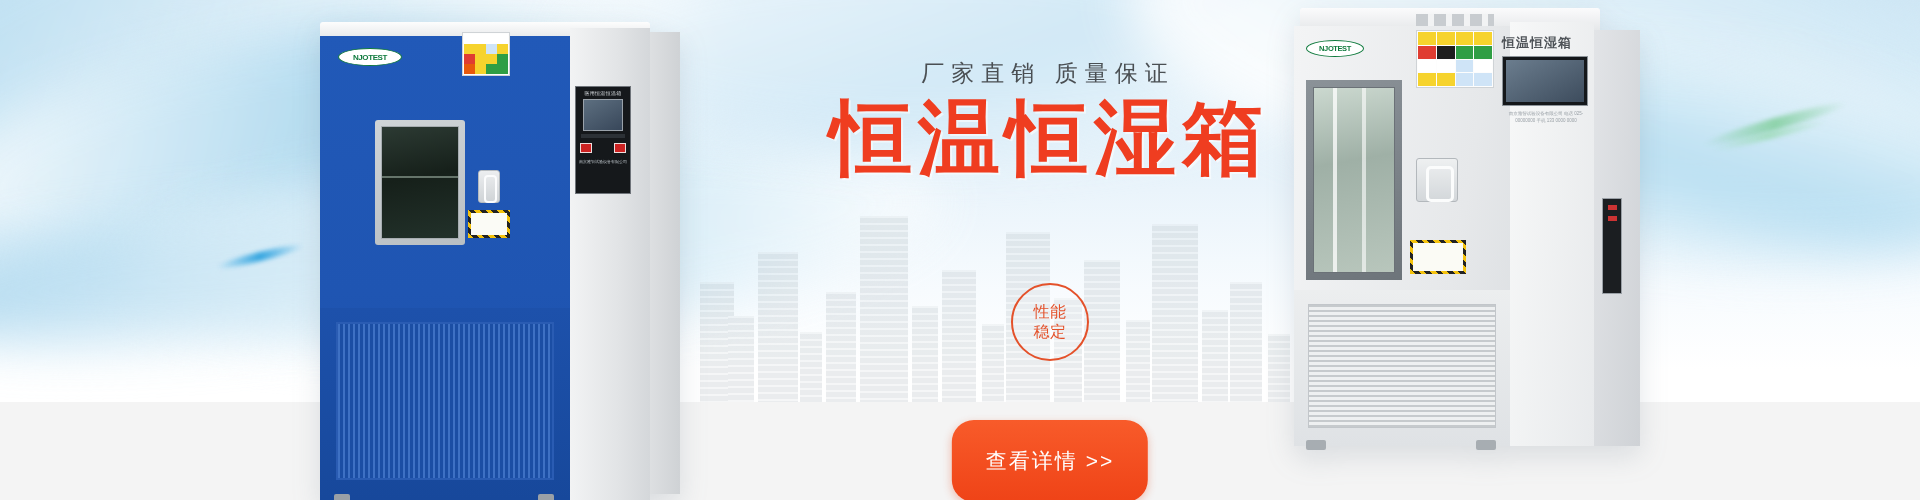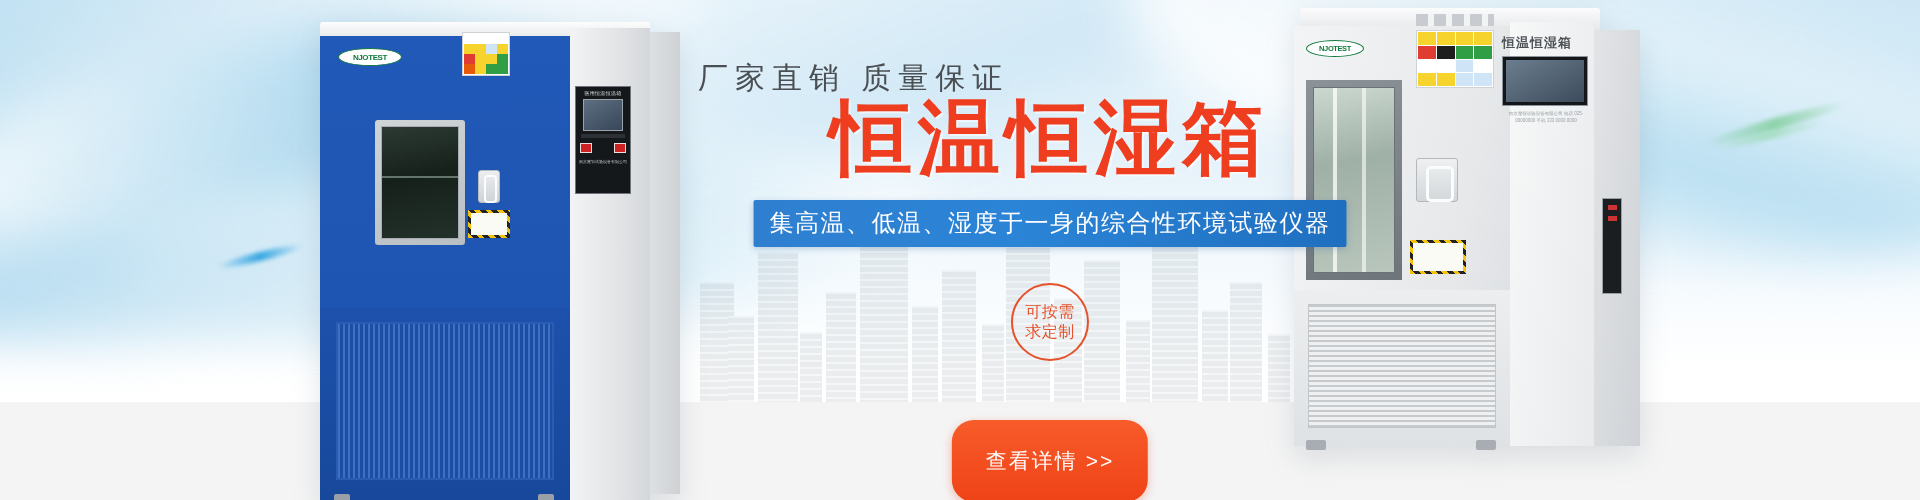--- a/index.html
+++ b/index.html
@@ -97,23 +97,23 @@
     border:3px solid;border-image:repeating-linear-gradient(45deg,#f4c20d 0 4px,#222 4px 8px) 3;box-sizing:border-box;}
   .mr-lower{position:absolute;left:14px;top:282px;width:216px;height:156px;background:linear-gradient(180deg,#eceeef,#dfe2e5);}
   .mr-grill{position:absolute;left:28px;top:296px;width:188px;height:124px;
     background:repeating-linear-gradient(180deg,#c6cacd 0 2px,#eef0f1 2px 5px);border:1px solid #c2c6ca;box-sizing:border-box;}
   .mr-strip{position:absolute;left:322px;top:190px;width:20px;height:96px;background:#1b1e21;border:1px solid #9aa0a6;box-sizing:border-box;}
   .mr-strip i{display:block;margin:6px auto;width:9px;height:5px;background:#c33;}
   .mr-foot{position:absolute;top:432px;width:20px;height:10px;background:#a7adb2;border-radius:2px;}
 
   
   .copy{position:absolute;left:700px;top:0;width:700px;height:500px;}
-  .tagline{position:absolute;left:-2px;top:58px;width:700px;text-align:left;
+  .tagline{position:absolute;left:-2px;top:58px;width:700px;text-align:center;
     font-family:"Liberation Sans","DejaVu Sans",sans-serif;
-    font-size:30px;color:#4a4f53;letter-spacing:7px;white-space:nowrap;}
+    font-size:23px;color:#4a4f53;letter-spacing:7px;white-space:nowrap;}
   .headline{position:absolute;left:0;top:94px;width:700px;text-align:center;
     font-family:"Liberation Sans","DejaVu Sans",sans-serif;
     font-size:82px;font-weight:bold;color:#ef3d20;letter-spacing:6px;line-height:1.08;white-space:nowrap;
     text-shadow:2px 2px 0 rgba(255,255,255,.55);}
   .subbar{position:absolute;left:50%;transform:translateX(-50%);top:200px;
     padding:7px 16px 8px;border-radius:2px;white-space:nowrap;
     background:linear-gradient(90deg,#2f7fd0 0%,#2b84d6 45%,#1f6fc0 100%);
     color:#ffffff;font-size:24px;letter-spacing:1.5px;
     box-shadow:0 2px 6px rgba(40,90,150,.25);}
   .circles{position:absolute;left:0;top:283px;width:700px;display:flex;justify-content:center;gap:30px;}
@@ -249,23 +249,22 @@
         <i></i>
         <i></i>
       </div>
     <div class="mr-foot" style="left:26px"></div>
     <div class="mr-foot" style="left:196px"></div>
   </div>
 
   <div class="copy">
     <div class="tagline">厂家直销  质量保证</div>
     <div class="headline">恒温恒湿箱</div>
-    <div class="subbar">集高温、低温、湿度于一身的综合性环境试验仪器</div>
     <div class="circles" id="circles">
         <div class="circ">
-          <span>可按需</span>
-          <span>求定制</span>
+          <span>性能</span>
+          <span>稳定</span>
         </div>
       </div>
     <div class="cta">查看详情 &gt;&gt;</div>
   </div>
 
 </div>
 
 </body></html>

